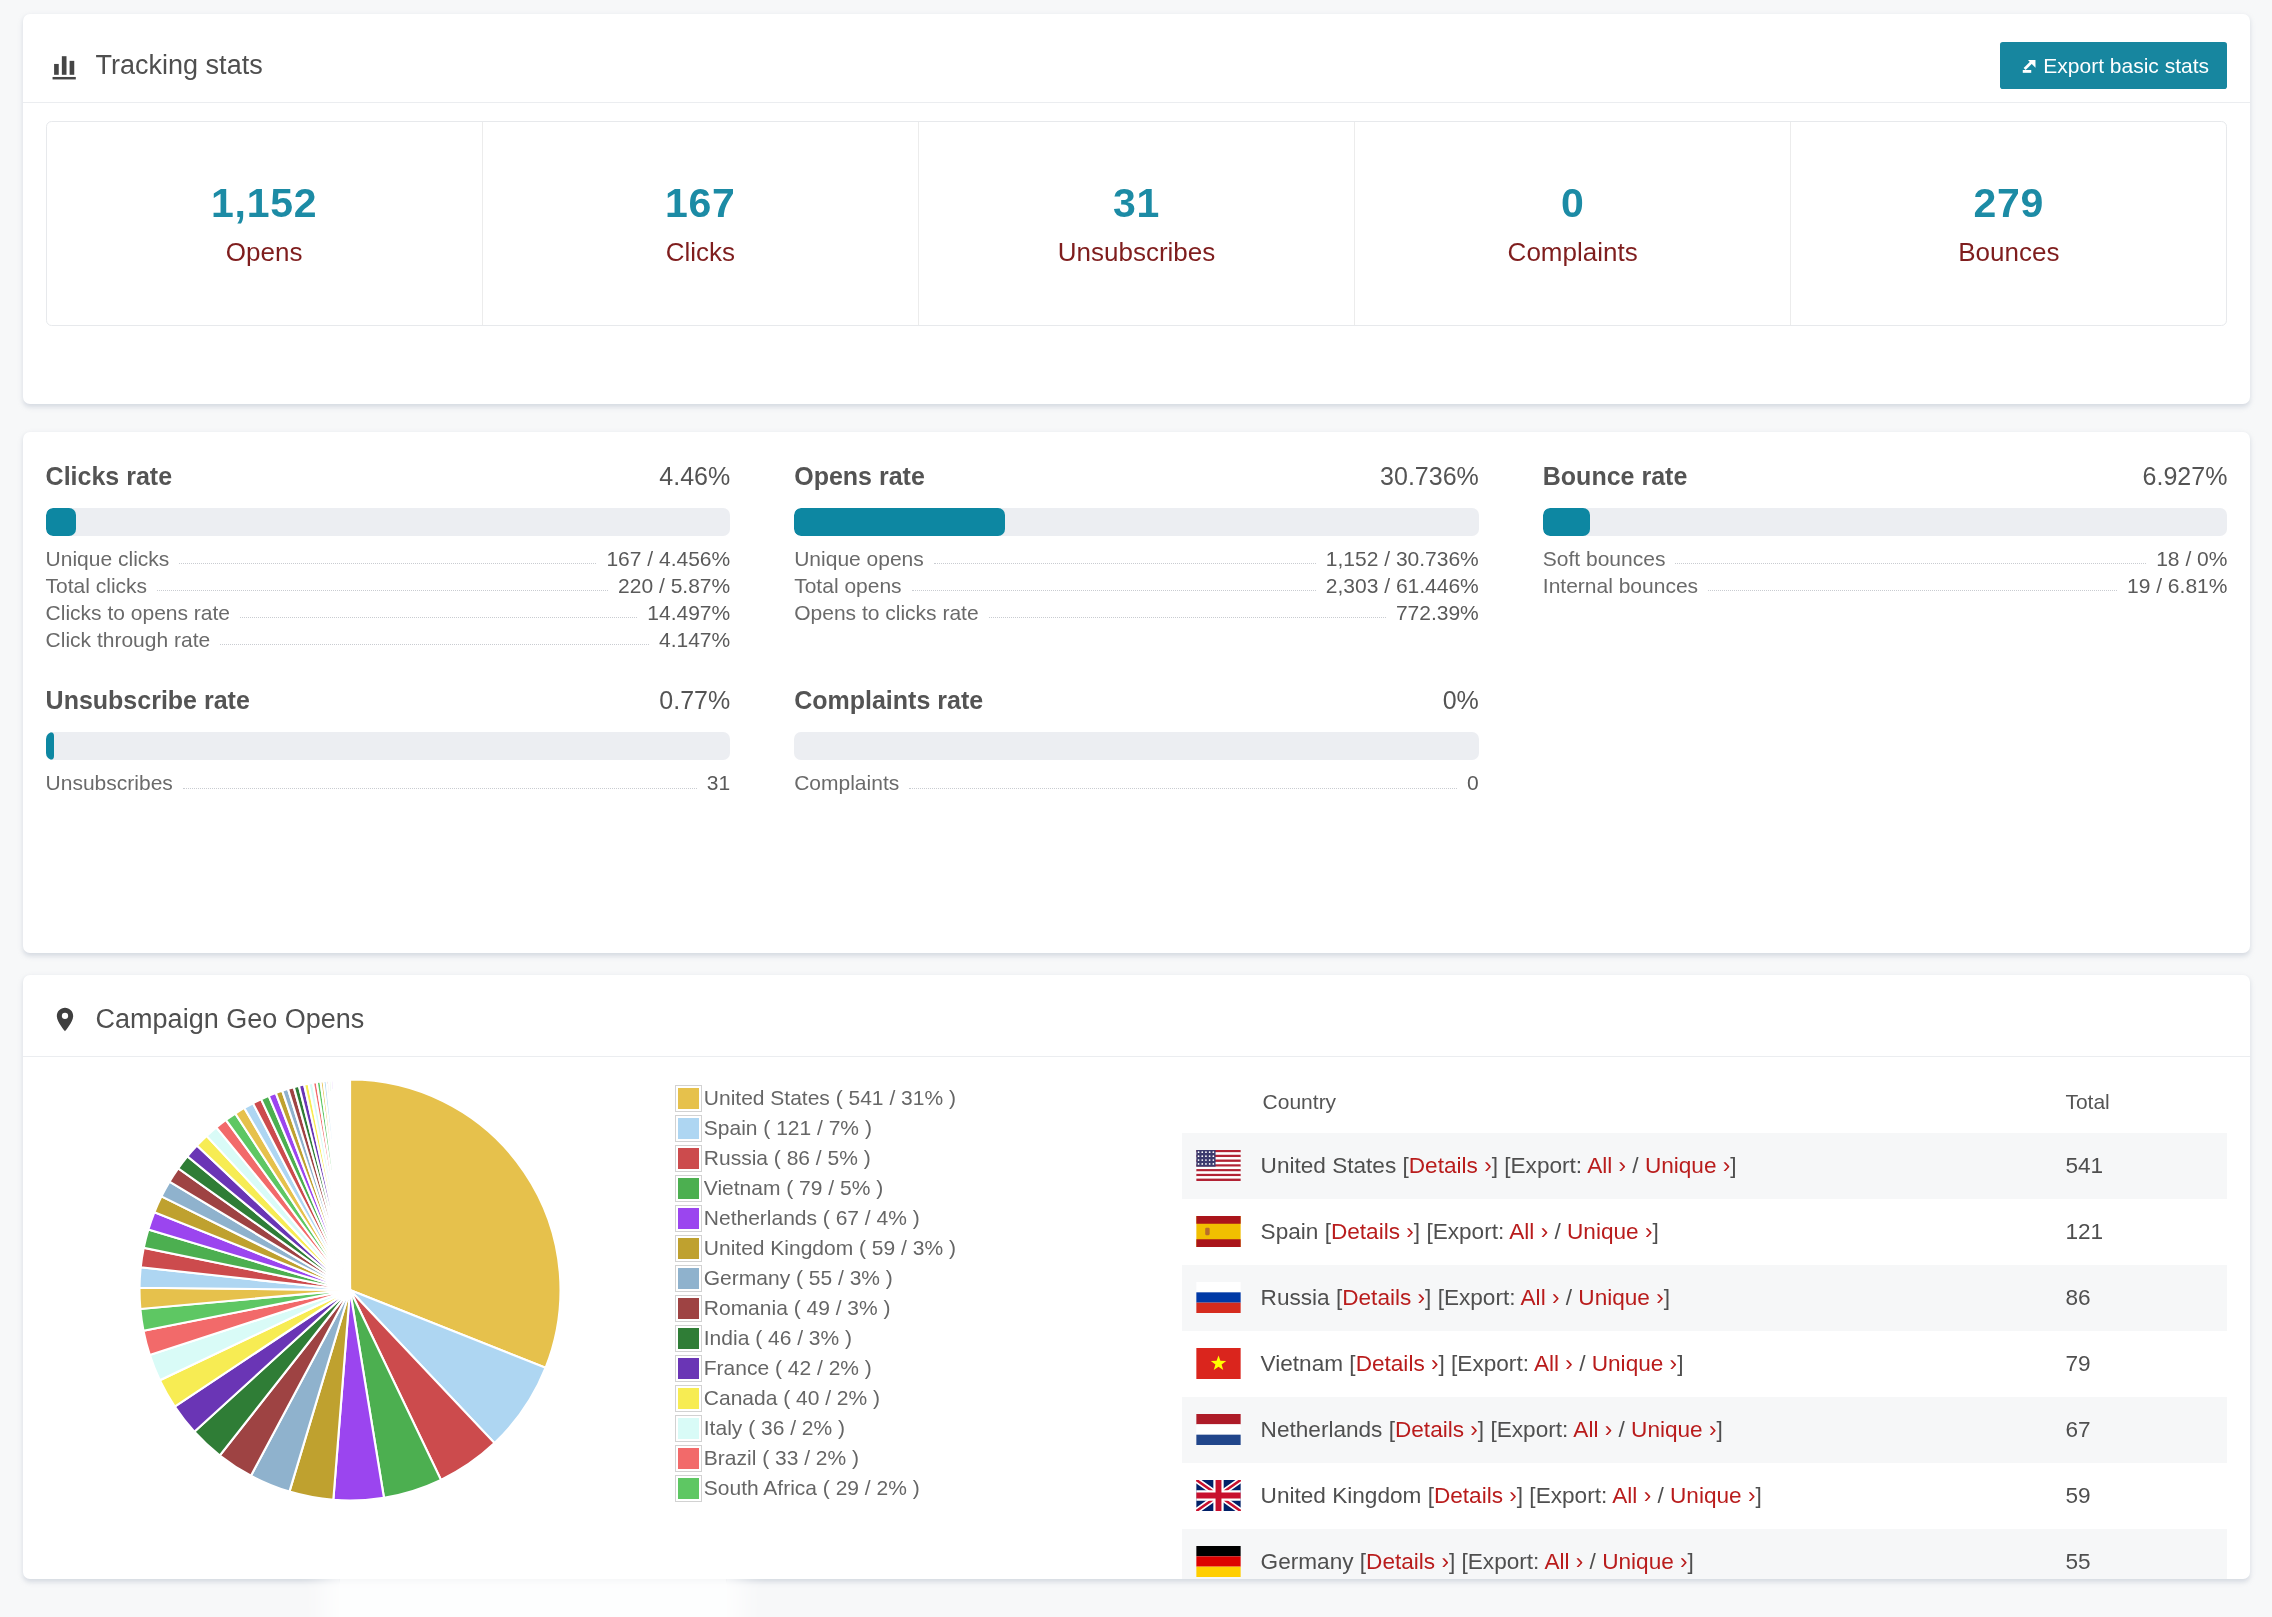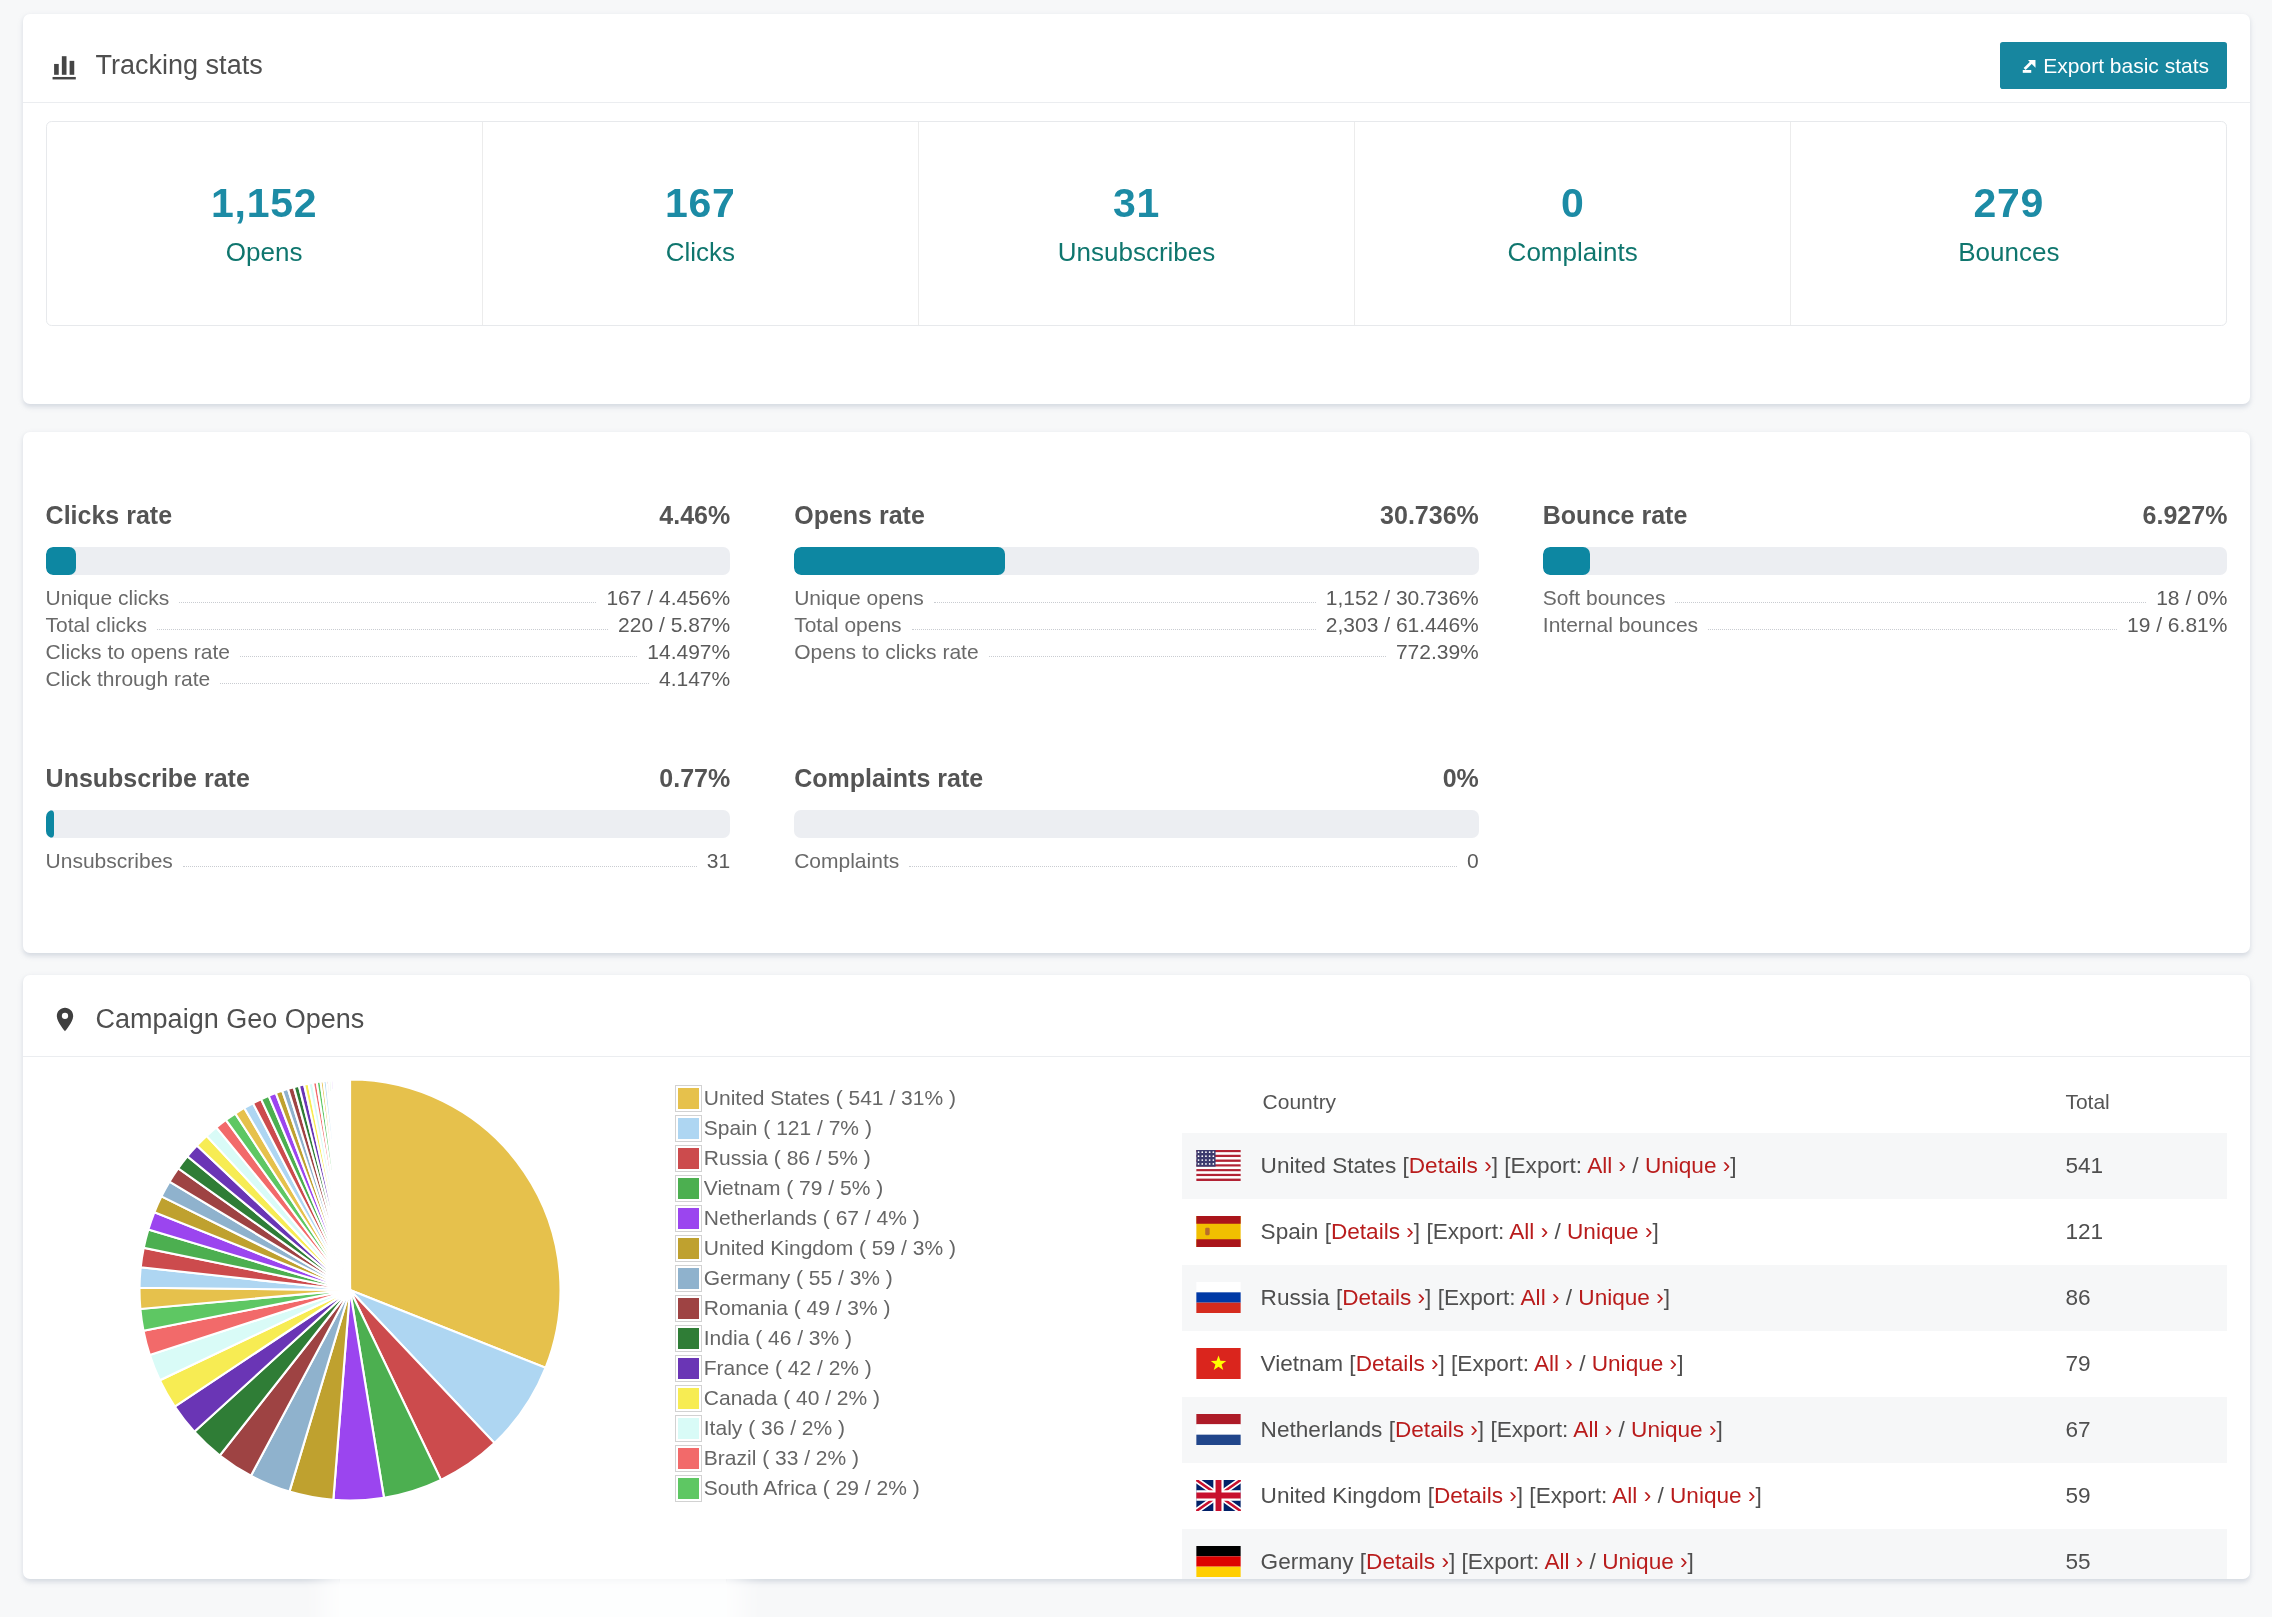--- a/index.html
+++ b/index.html
@@ -29,27 +29,27 @@
     padding:11.3px 18.4px;border-radius:2.8px;font-family:inherit;
   }
   .stats-row{
     margin:18.4px 23px 0 23px;height:203px;
     border:0.7px solid #e7e9ec;border-radius:5.6px;
     display:flex;
   }
   .stat-box{flex:1;text-align:center;border-right:0.7px solid #ececec;display:flex;flex-direction:column;justify-content:center;}
   .stat-box:last-child{border-right:none;}
   .stat-number{font-size:41px;font-weight:bold;color:#1c8ba5;letter-spacing:0.7px;}
-  .stat-label{font-size:26px;color:#0f766e;margin-top:10px;}
+  .stat-label{font-size:26px;color:#7f1d1d;margin-top:10px;}
   
   #card-rates{margin-top:27.5px;height:521px;box-sizing:border-box;padding:30px 23px;}
   .rates-grid{display:grid;grid-template-columns:1fr 1fr 1fr;column-gap:64px;row-gap:34px;}
   .rate-head{display:flex;align-items:baseline;}
   .rate-title{font-size:25px;font-weight:bold;color:#545454;}
-  .rate-value{margin-left:auto;font-size:25px;font-weight:bold;color:#545454;margin-top:39px;}
+  .rate-value{margin-left:auto;font-size:25px;font-weight:normal;color:#545454;}
   .progress{margin-top:17px;height:28px;background:#eceef2;border-radius:7px;overflow:hidden;position:relative;}
   .progress .fill{height:100%;background:#0d87a2;border-radius:7px;}
   .rate-rows{margin-top:11.3px;}
   .stat-row{display:flex;align-items:flex-end;margin-top:3px;font-size:21px;}
   .sr-label{color:#6a6a6a;white-space:nowrap;}
   .leader{flex:1;border-bottom:1.4px dotted #c9ccd1;margin:0 10px 6.4px 10px;}
   .sr-value{color:#5a5a5a;white-space:nowrap;}
   
   #card-geo{margin-top:22.6px;height:604px;overflow:hidden;}
   #card-geo .card-header{padding-top:21px;height:68px;}

